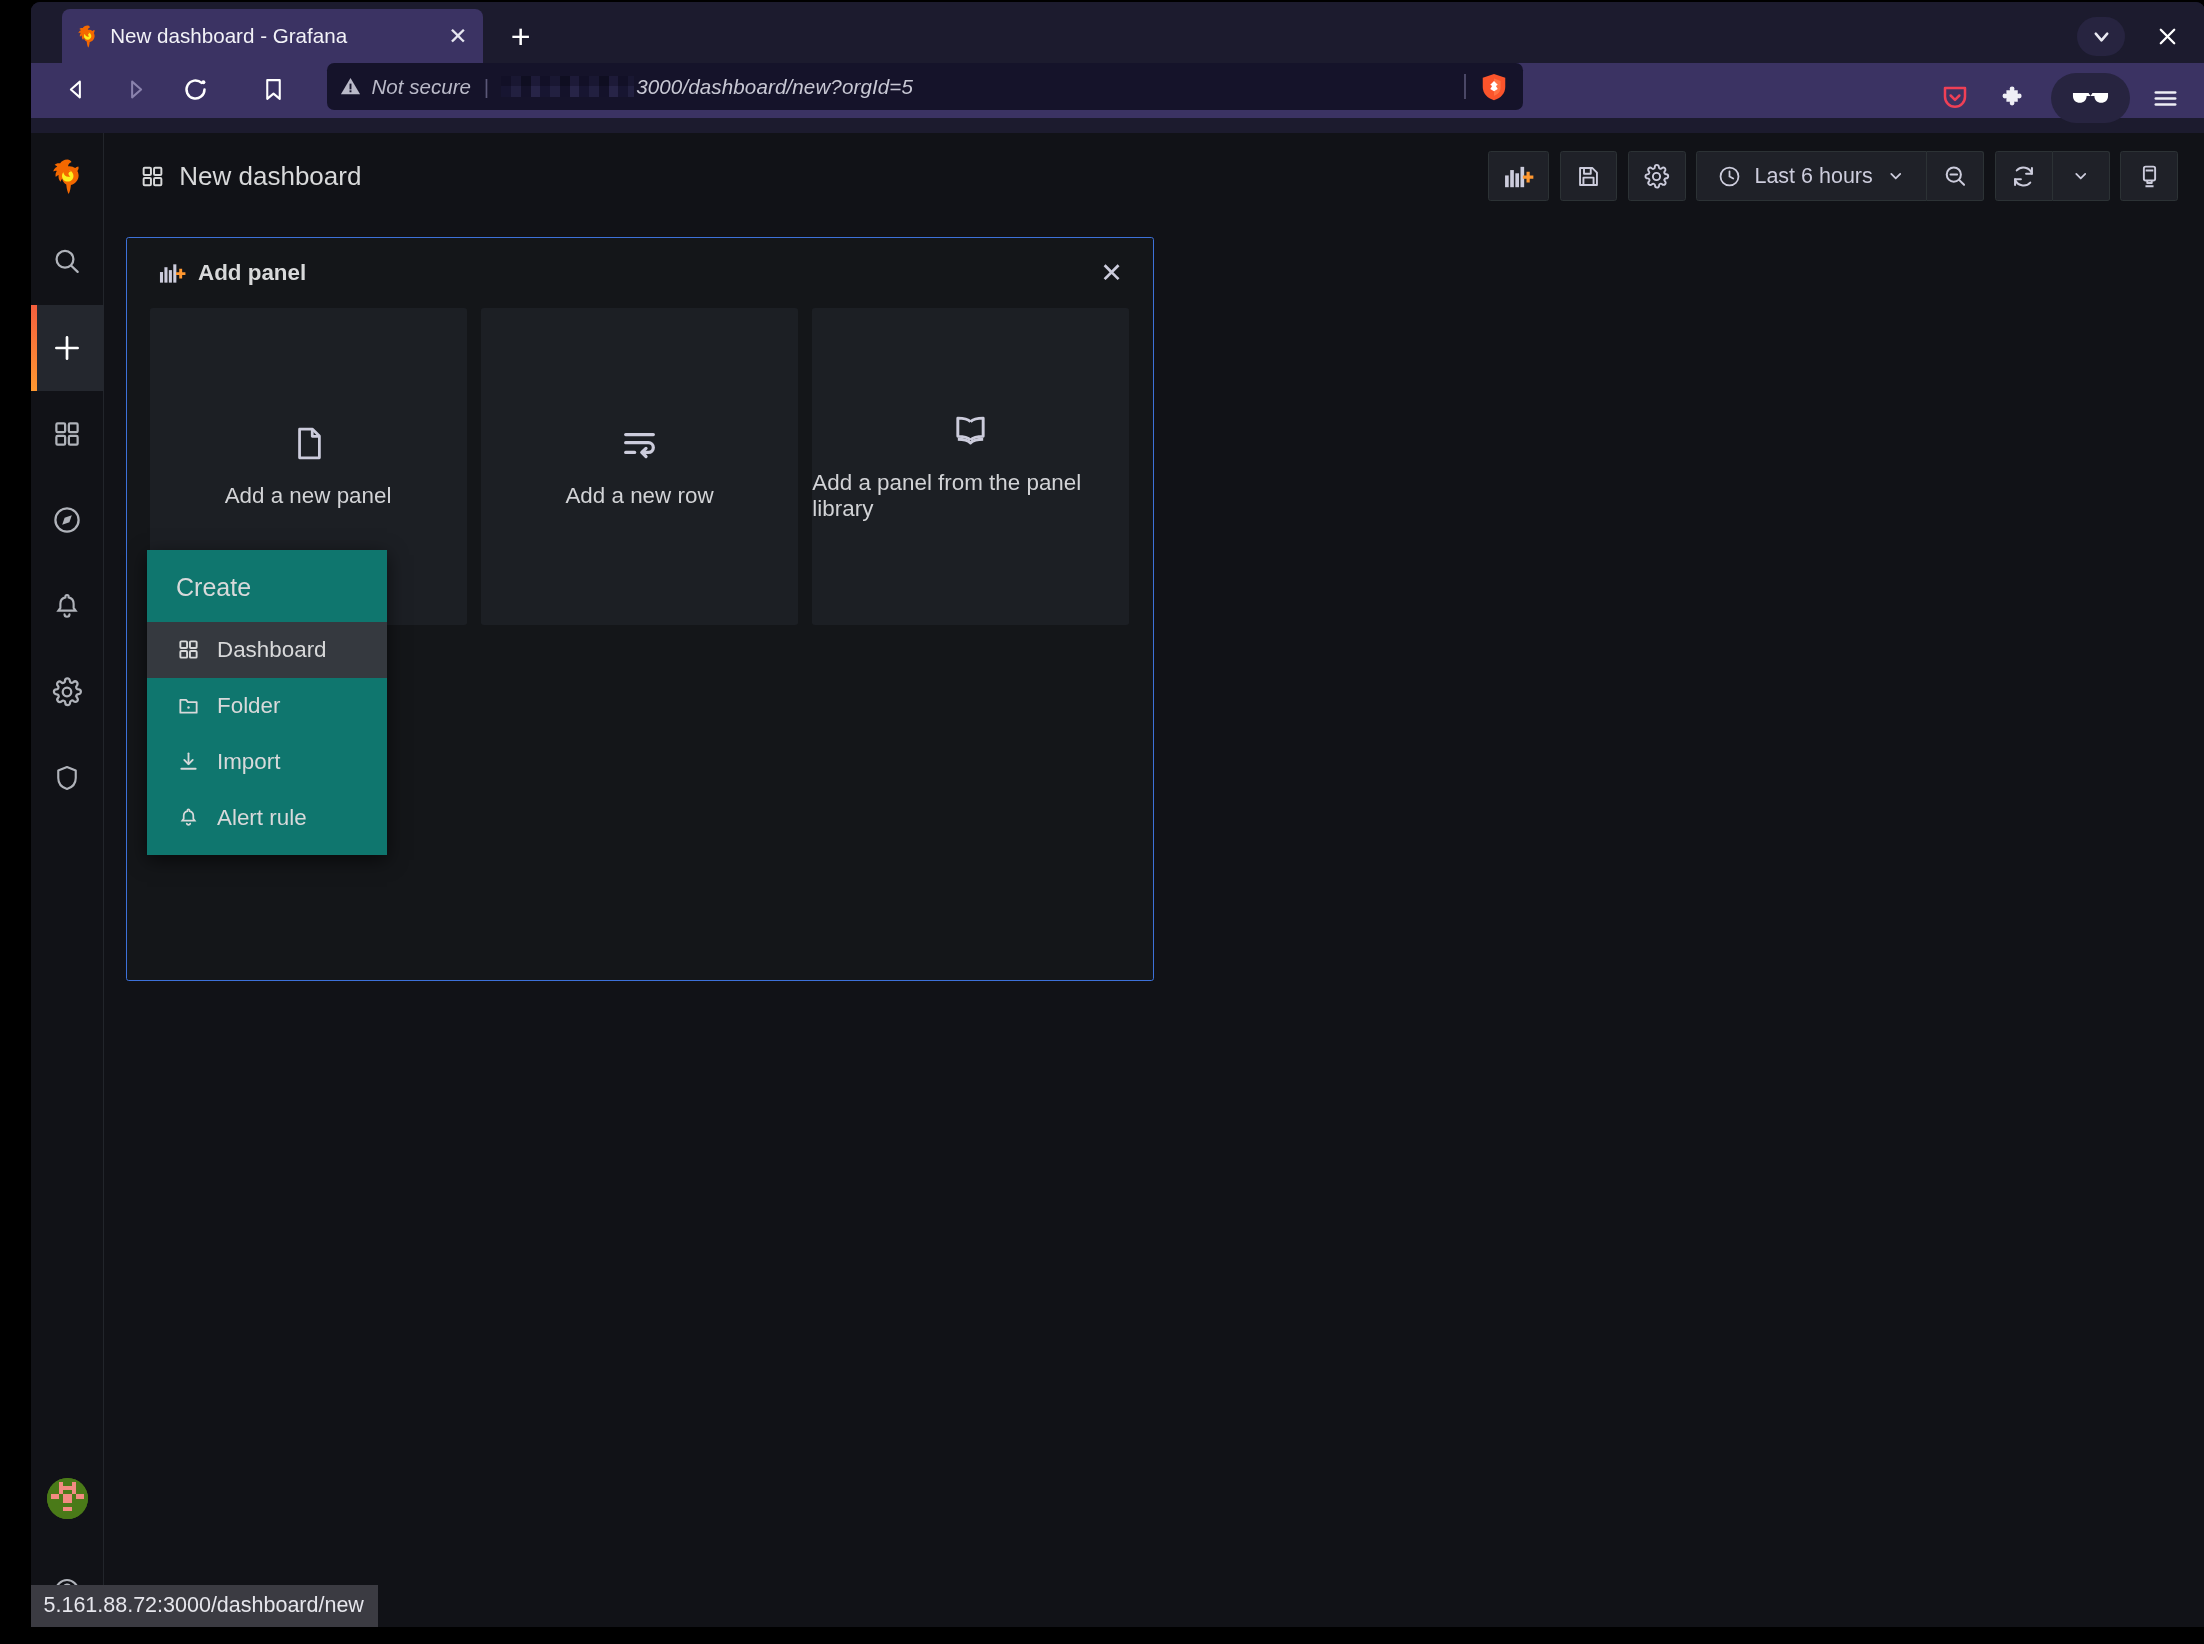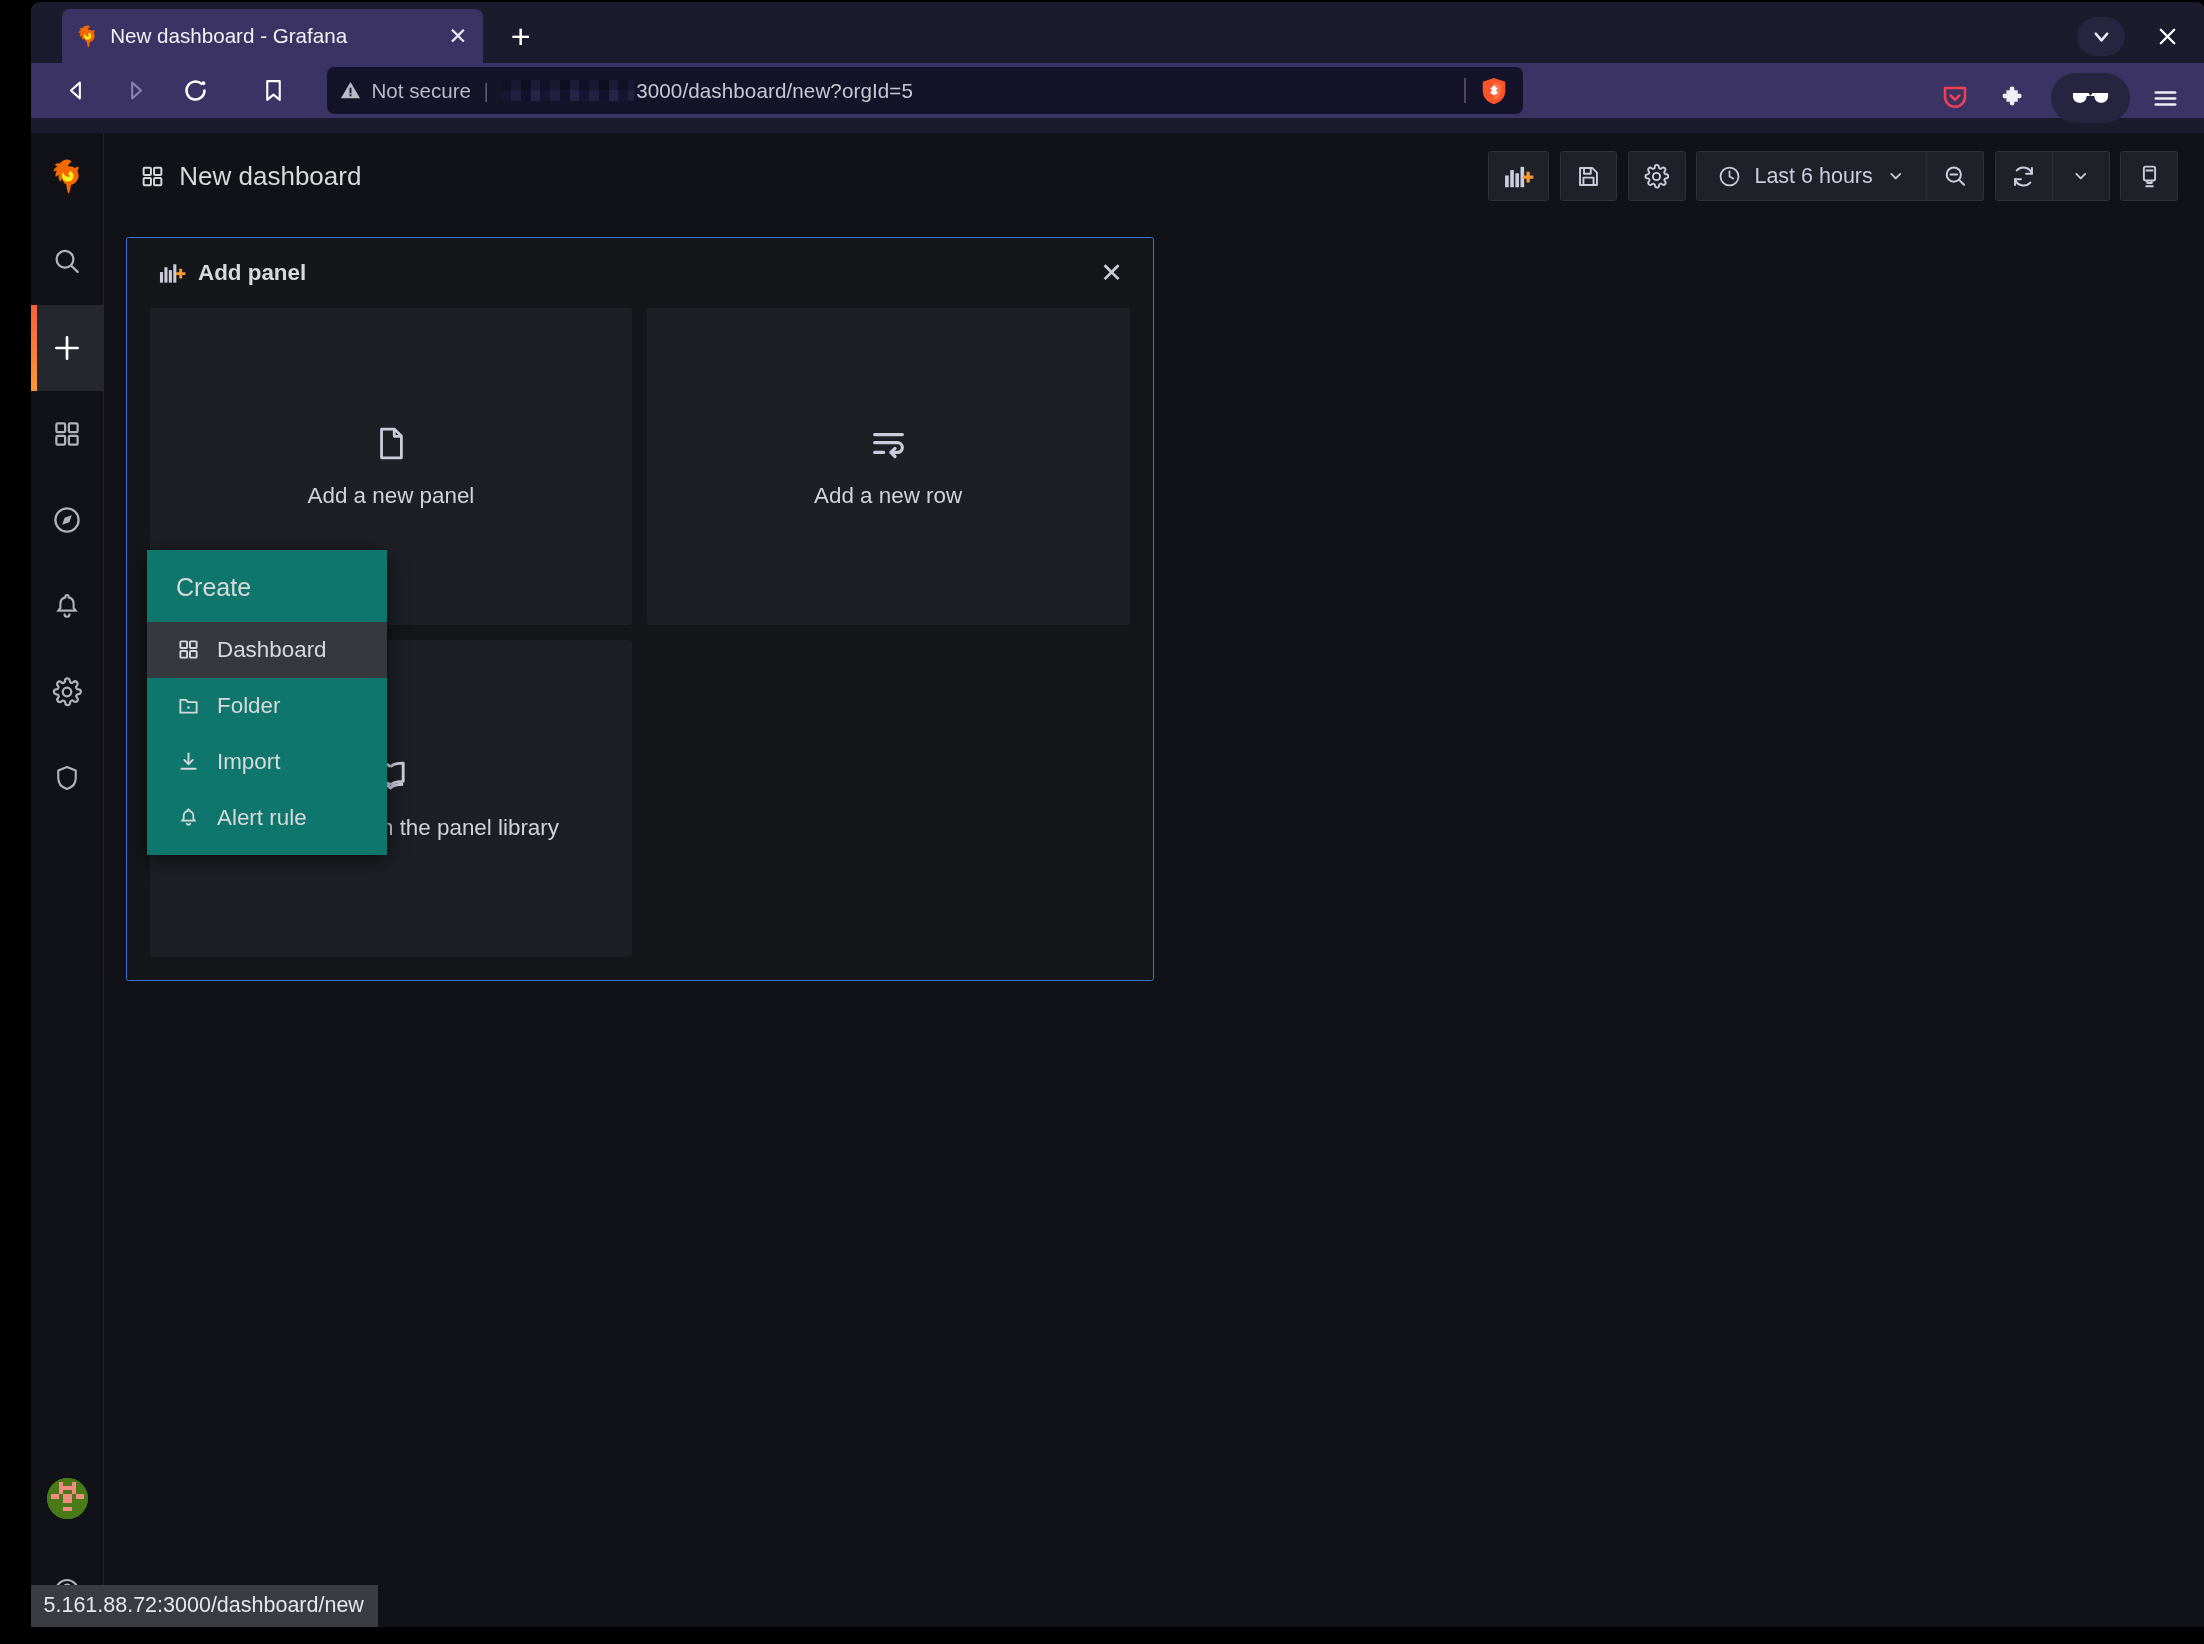--- a/index.html
+++ b/index.html
@@ -54,22 +54,23 @@
   .tabstrip-right .chv {
     width: 48px; height: 39px; border-radius: 19.7px;
     background: #272440; color: #e9e9f2;
     display: flex; align-items: center; justify-content: center;
   }
   .tabstrip-right .winclose { width: 39px; height: 39px; color: #ffffff;
     display:flex; align-items:center; justify-content:center; }
 
   .navbar {
     height: 55px; background: #3b3363;
-    display: flex; align-items: center; padding: 0 19.7px;
+    display: flex; align-items: flex-start; padding: 0 19.7px;
     position: relative;
+    font-style: italic;
   }
   .navbtn {
     width: 52px; height: 52px; margin-right: 7.2px;
     display: flex; align-items: center; justify-content: center;
     color: #ffffff;
   }
   .navbtn.dim { color: #8a82ad; }
   .navbtn.bookmark { margin-left: 19.7px; margin-right: 27px; }
   .urlbar {
     flex: 0 0 1196px; height: 47px; background: #15132a;
@@ -167,21 +168,21 @@
     height: 70px; display: flex; align-items: center; padding: 0 23px 0 32px;
   }
   .ap-header-title { display: flex; align-items: center; gap: 12.5px; }
   .ap-header-title span { color: #d8d9da; font-size: 22.4px; font-weight: 600; }
   .ap-close {
     margin-left: auto; width: 36px; height: 36px; color: #ccccdc;
     display: flex; align-items: center; justify-content: center; font-size: 27px; line-height: 1;
   }
   .ap-grid {
     position: absolute; left: 23px; right: 23px; top: 70px; bottom: 23px;
-    display: grid; grid-template-columns: 1fr 1fr; grid-template-rows: 1fr 1fr;
+    display: grid; grid-template-columns: 1fr 1fr 1fr; grid-template-rows: 1fr 1fr;
     gap: 14.3px;
   }
   .ap-card {
     background: #1c1f24; border-radius: 2.7px;
     display: flex; flex-direction: column; align-items: center; justify-content: center;
     gap: 19.7px; color: #ccccdc;
   }
   .ap-card.blank { background: transparent; }
   .ap-card .lbl { font-size: 22.4px; color: #d2d3d6; }
   .ap-card .ico { color: #ccccdc; }

